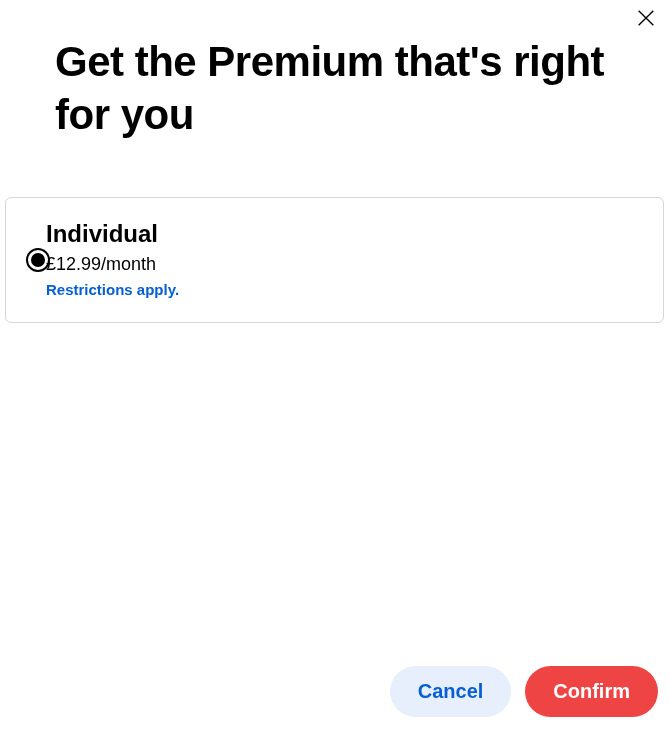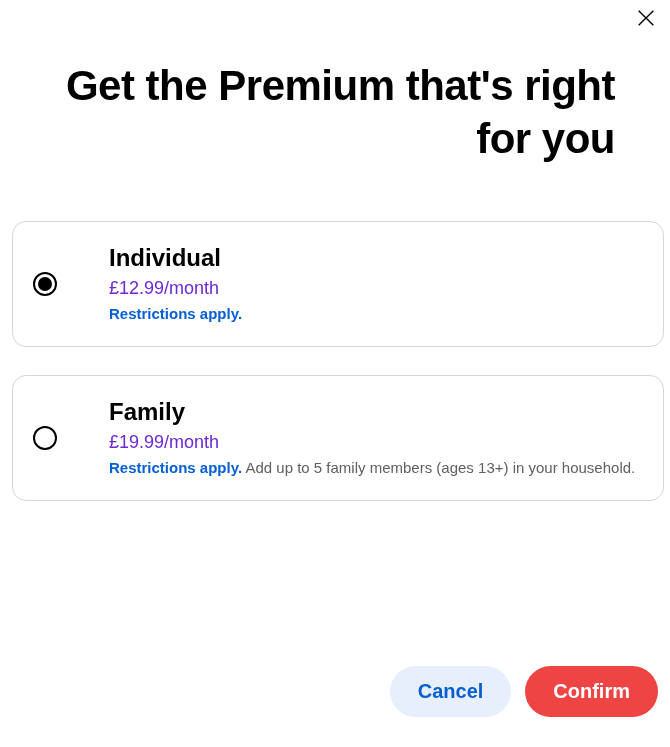--- a/index.html
+++ b/index.html
@@ -17,31 +17,31 @@
     right: 10px;
     width: 28px;
     height: 28px;
     cursor: pointer;
     display:flex;align-items:center;justify-content:center;
   }
   .close svg { width: 22px; height: 22px; stroke: #000; stroke-width: 1.5; }
   h1.title {
     font-size: 42px;
     font-weight: 800;
-    text-align: right;
+    text-align: left;
     line-height: 1.25;
-    margin: 60px auto 56px auto;
+    margin: 36px auto 56px auto;
     max-width: 560px;
     letter-spacing: -0.5px;
   }
   .option {
     border: 1px solid #d6d6d6;
-    border-radius: 14px;
-    padding: 22px 20px 22px 96px;
-    margin: 0 6px 28px 12px;
+    border-radius: 6px;
+    padding: 22px 20px 22px 40px;
+    margin: 0 6px 28px 5px;
     position: relative;
     cursor: pointer;
   }
   .radio {
     position: absolute;
     left: 20px;
     top: 50%;
     transform: translateY(-50%);
     width: 24px; height: 24px;
     border: 2px solid #000;
@@ -54,21 +54,21 @@
   }
   .radio.selected .dot { display:block; }
   .plan-name {
     font-size: 24px;
     font-weight: 700;
     margin-bottom: 6px;
     color:#000;
   }
   .plan-price {
     font-size: 18px;
-    color:#6d28d9;
+    color:#000000;
     margin-bottom: 4px;
   }
   .plan-note {
     font-size: 15px;
     color:#606060;
     line-height:1.4;
   }
   .plan-note .restrict {
     color:#065fd4;
     text-decoration:none;
@@ -113,24 +113,18 @@
 
 <div id="plans">
     <div class="option">
       <div class="radio selected">
         <div class="dot"></div>
       </div>
       <div class="plan-name">Individual</div>
       <div class="plan-price">£12.99/month</div>
       <div class="plan-note"><a class="restrict" href="#">Restrictions apply.</a><span></span></div>
     </div>
-    <div class="option">
-      <div class="radio"></div>
-      <div class="plan-name">Family</div>
-      <div class="plan-price">£19.99/month</div>
-      <div class="plan-note"><a class="restrict" href="#">Restrictions apply.</a><span> Add up to 5 family members (ages 13+) in your household.</span></div>
-    </div>
   </div>
 
 <div class="footer">
   <button class="btn btn-cancel">Cancel</button>
   <button class="btn btn-confirm">Confirm</button>
 </div>
 
 </body></html>

